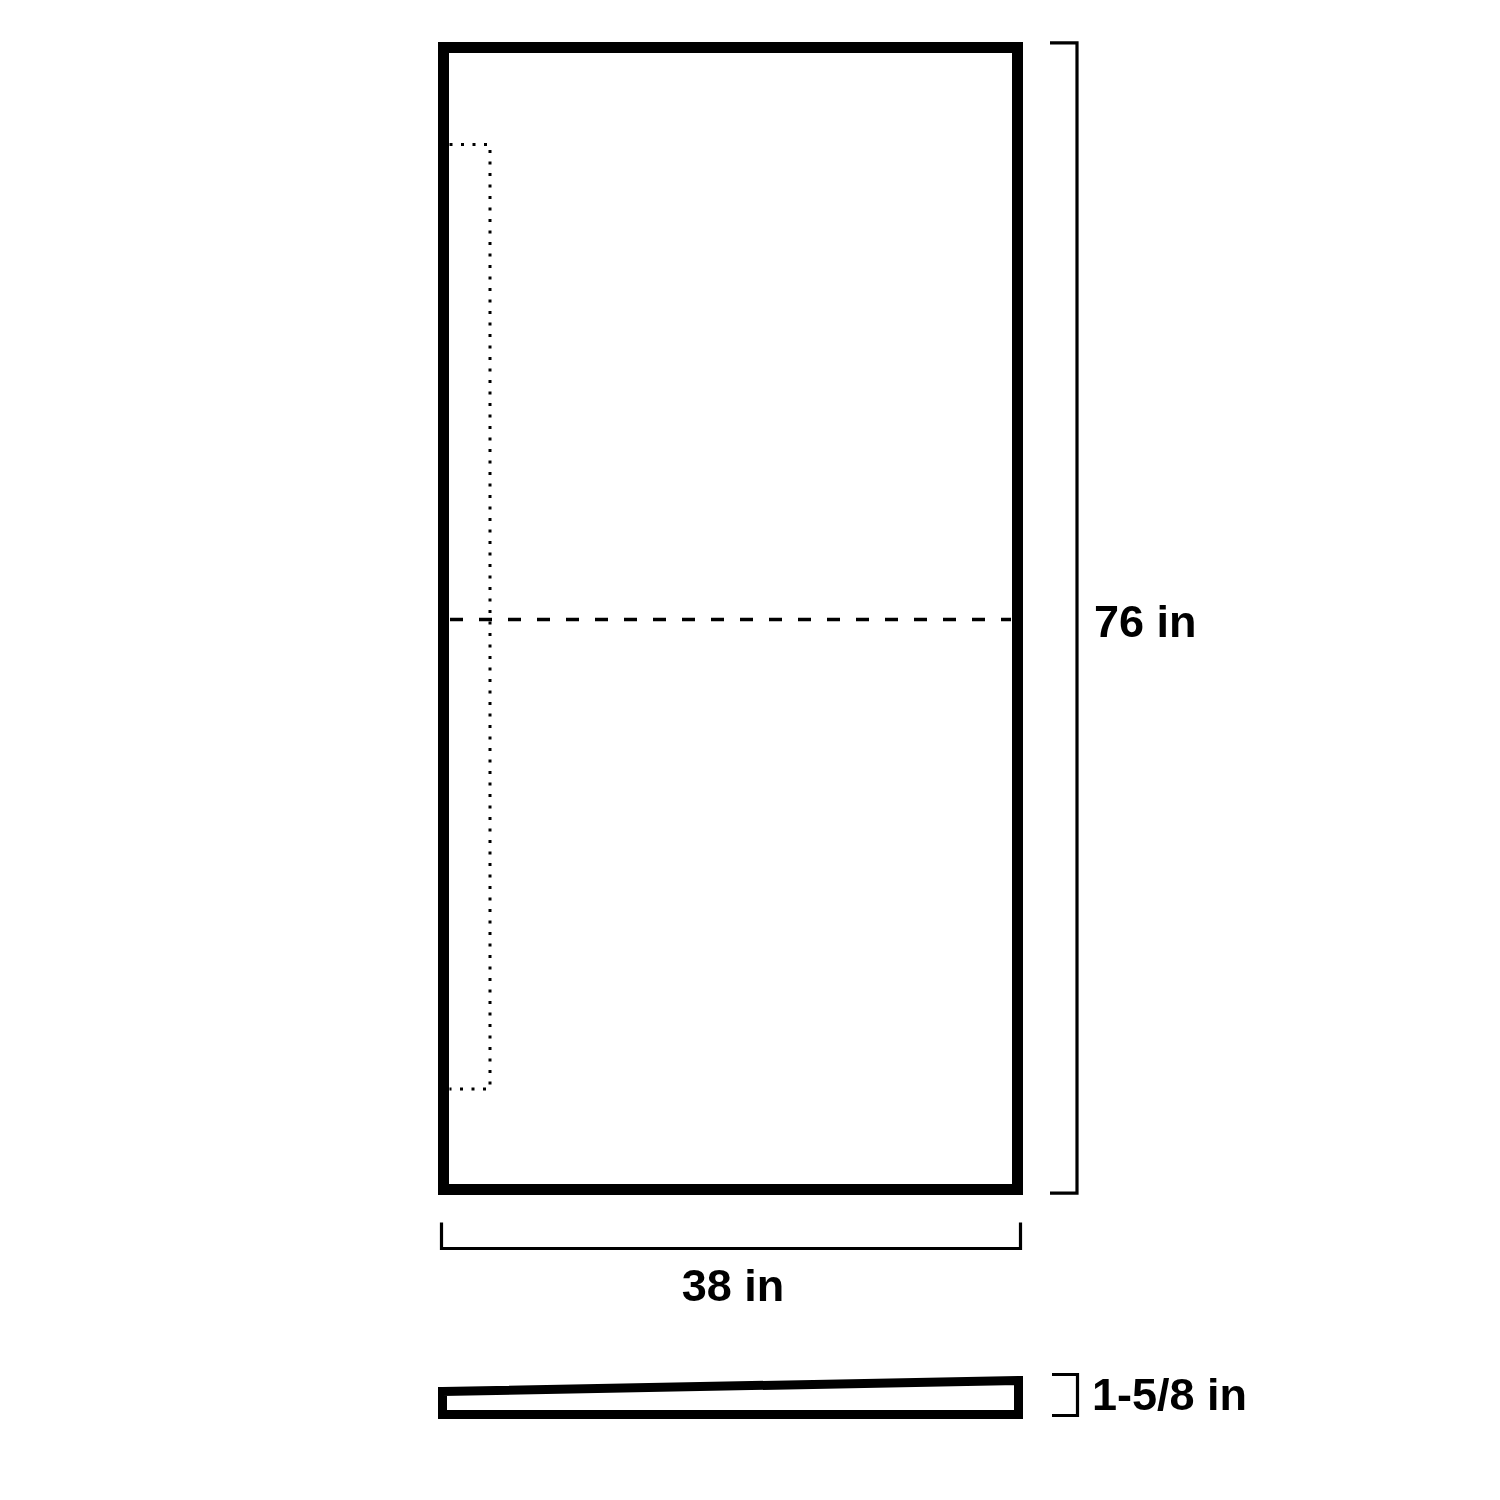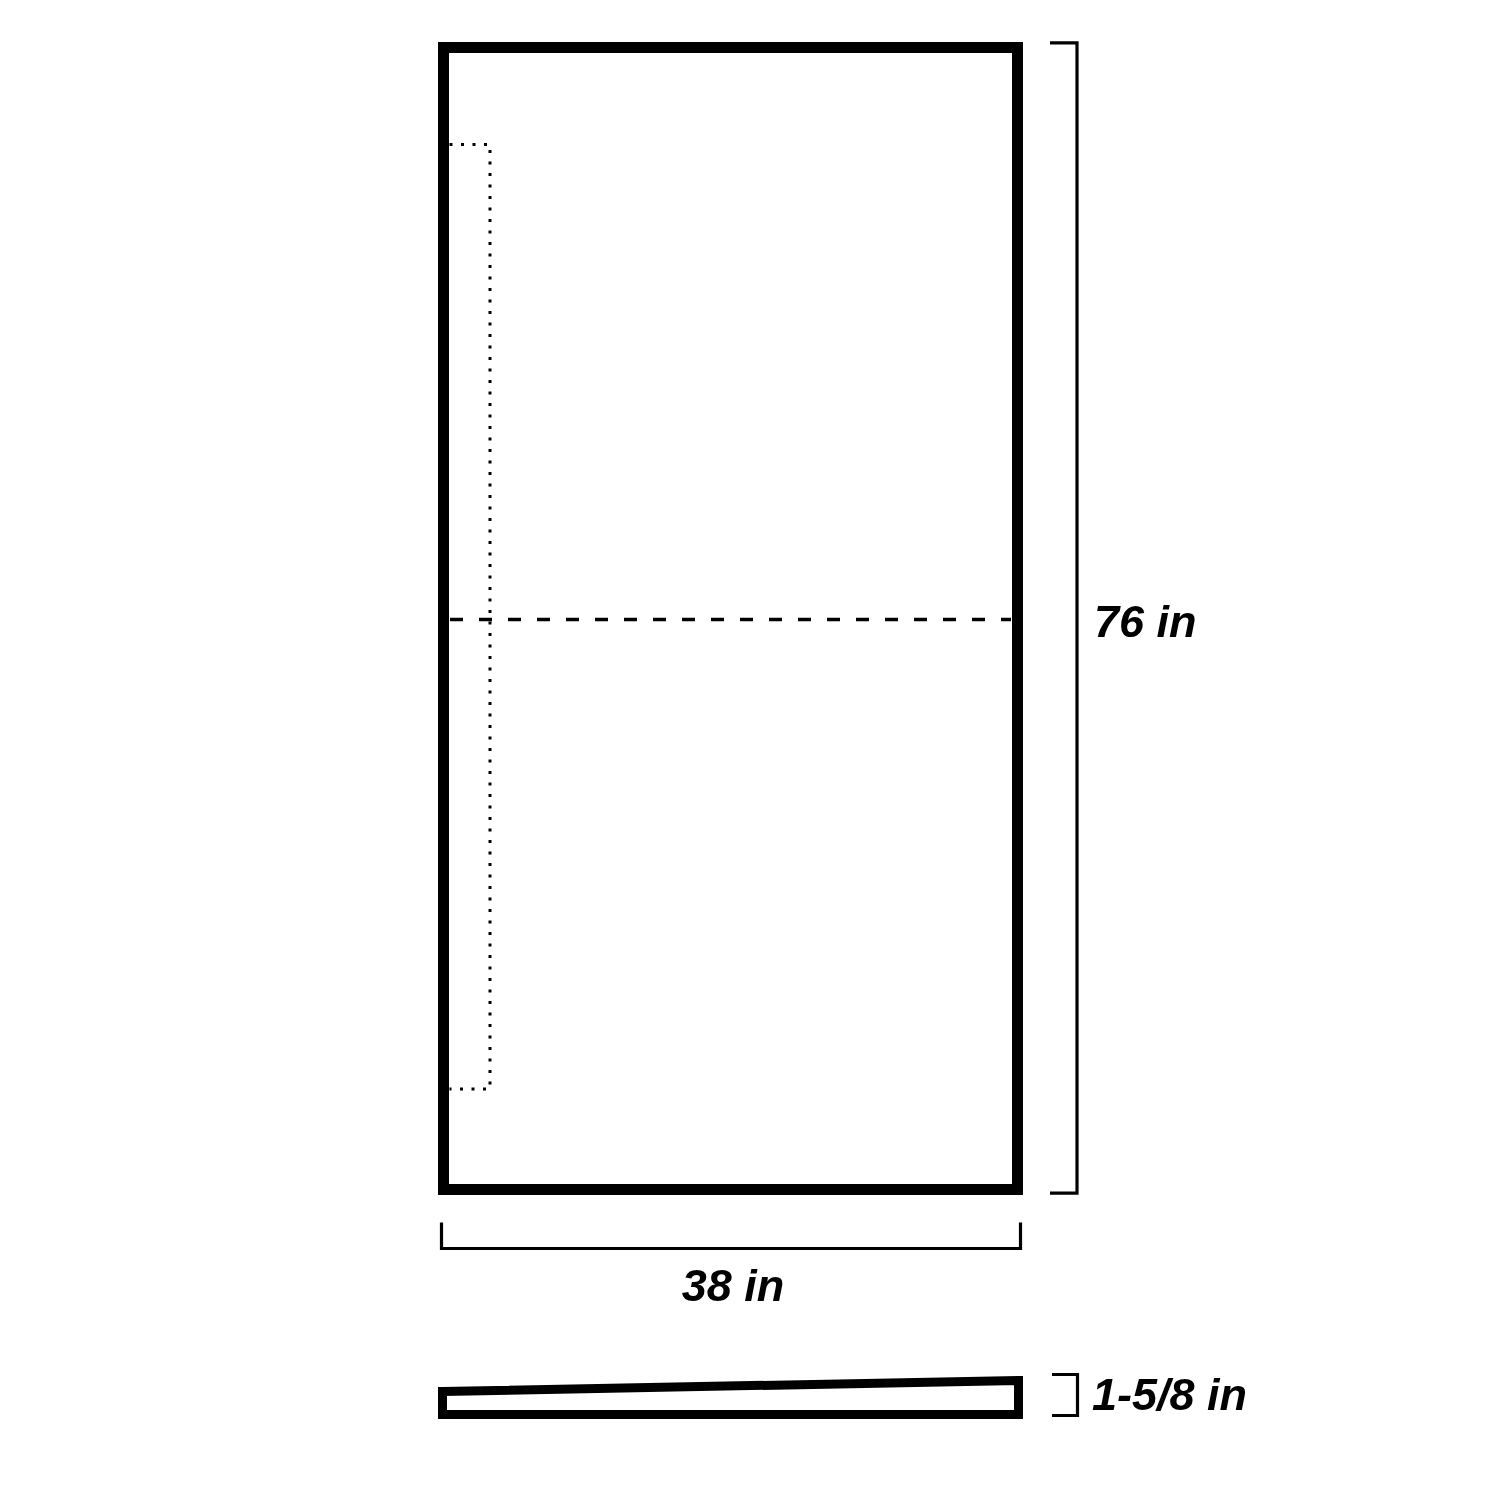--- a/index.html
+++ b/index.html
@@ -6,21 +6,20 @@
     margin: 0;
     padding: 0;
     background: #ffffff;
   }
   .canvas {
     position: relative;
     width: 1500px;
     height: 1500px;
     background: #ffffff;
     overflow: hidden;
-    font-style: italic;
   }
   svg {
     display: block;
     width: 1500px;
     height: 1500px;
   }
   .dim-label {
     font-family: "Liberation Sans", "DejaVu Sans", sans-serif;
     font-weight: bold;
     font-size: 45px;

